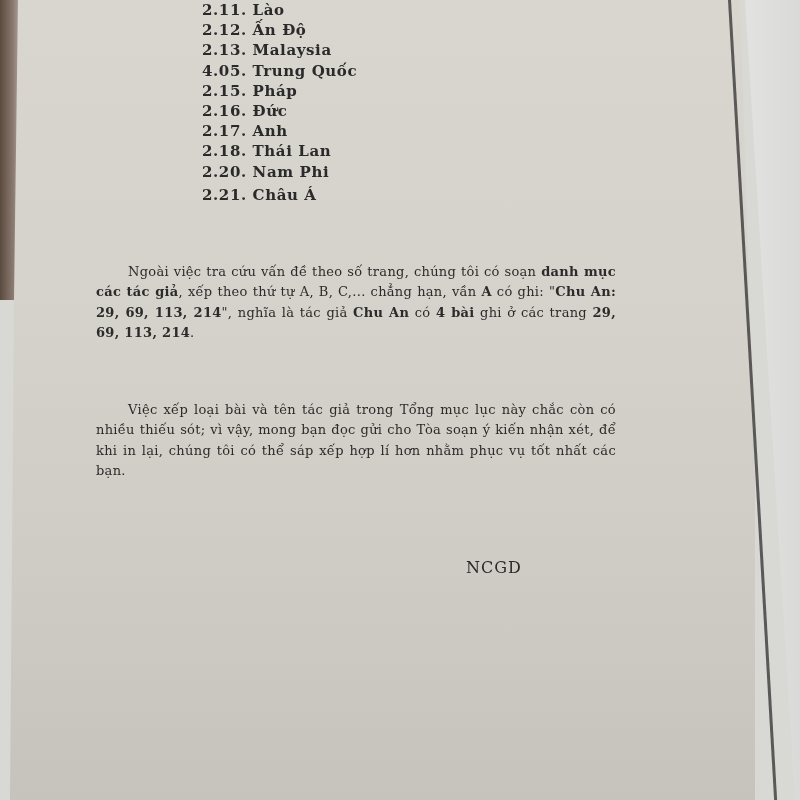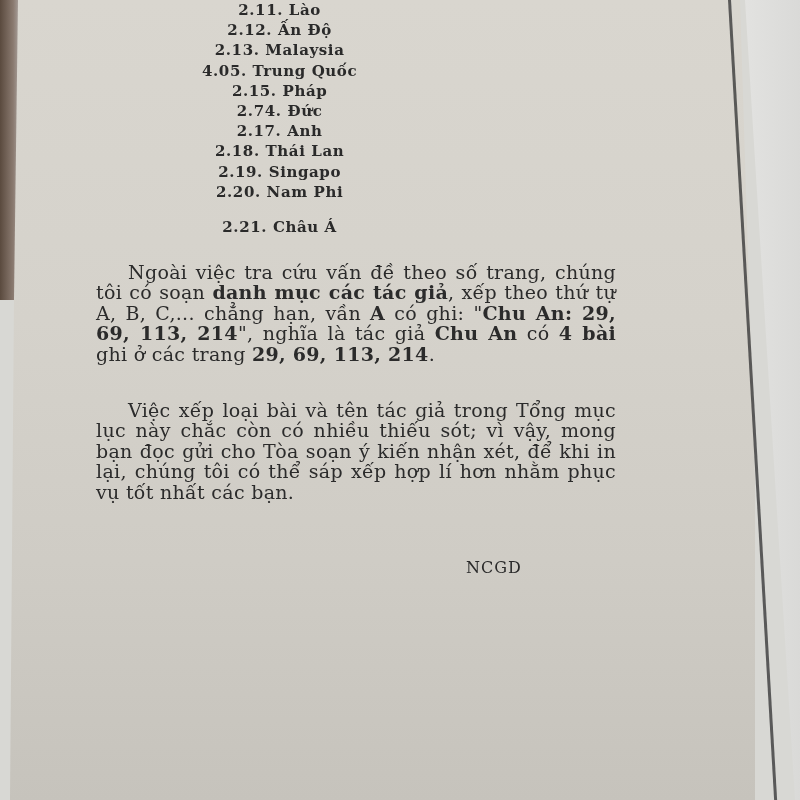--- a/index.html
+++ b/index.html
@@ -5,47 +5,46 @@
   html,body{margin:0;padding:0;}
   body{width:800px;height:800px;overflow:hidden;position:relative;background:#d8d8d4;font-family:"DejaVu Serif","Liberation Serif",serif;}
   .bg-left{position:absolute;left:0;top:0;width:22px;height:300px;background:linear-gradient(90deg,#5a4a3e,#8a7a70 60%,#b8b4b2);}
   .page{position:absolute;left:10px;top:0;width:745px;height:800px;
     background:linear-gradient(180deg,#d9d6cf 0%,#d5d2cb 40%,#cfccc5 70%,#c6c3bc 100%);
     clip-path:polygon(8px 0,730px 0,755px 800px,0 800px,4px 300px);}
   .page-right{position:absolute;left:720px;top:0;width:90px;height:800px;background:linear-gradient(90deg,#e6e6e4,#d8d8d6);
     clip-path:polygon(25px 0,90px 0,90px 800px,75px 800px);}
   .crease{position:absolute;left:728px;top:0;width:3px;height:820px;background:#3a3a3a;transform-origin:top left;transform:rotate(-3.3deg);opacity:.8;}
   .toc{position:absolute;left:202px;top:0;font-size:15px;font-weight:bold;color:#2a2a2a;line-height:20.2px;letter-spacing:.6px;}
-  .toc-item{white-space:nowrap;text-align:center;}
-  .para{position:absolute;left:96px;width:520px;font-size:19px;color:#2b2b2b;line-height:20.4px;letter-spacing:.3px;text-align:justify;}
+  .toc-item{white-space:nowrap;}
+  .para{position:absolute;left:96px;width:520px;font-size:13px;color:#2b2b2b;line-height:20.4px;letter-spacing:.3px;text-align:justify;}
   .para .indent{display:inline-block;width:32px;}
   .para b{font-weight:bold;}
   .p1{top:262px;}
   .p2{top:372px;margin-top:28px;}
   .sig{position:absolute;left:466px;top:558px;font-size:16px;font-weight:normal;color:#2a2a2a;letter-spacing:1px;}
 </style>
 </head>
 <body>
 
 <div class="bg-left"></div>
 <div class="page-right"></div>
 <div class="page"></div>
 <div class="crease"></div>
 
 <div class="toc">
   <div class="toc-item"><span>2.11.</span> <span>Lào</span></div>
   <div class="toc-item"><span>2.12.</span> <span>Ấn Độ</span></div>
   <div class="toc-item"><span>2.13.</span> <span>Malaysia</span></div>
   <div class="toc-item"><span>4.05.</span> <span>Trung Quốc</span></div>
   <div class="toc-item"><span>2.15.</span> <span>Pháp</span></div>
-  <div class="toc-item"><span>2.74.</span> <span>Đức</span></div>
+  <div class="toc-item"><span>2.16.</span> <span>Đức</span></div>
   <div class="toc-item"><span>2.17.</span> <span>Anh</span></div>
   <div class="toc-item"><span>2.18.</span> <span>Thái Lan</span></div>
-  <div class="toc-item"><span>2.19.</span> <span>Singapo</span></div>
   <div class="toc-item"><span>2.20.</span> <span>Nam Phi</span></div>
-  <div class="toc-item" style="margin-top:15px"><span>2.21.</span> <span>Châu Á</span></div>
+  <div class="toc-item" style="margin-top:3px"><span>2.21.</span> <span>Châu Á</span></div>
 </div>
 
 <div class="para p1"><span class="indent"></span><span>Ngoài việc tra cứu vấn đề theo số trang, chúng tôi có soạn </span><b>danh mục các tác giả</b><span>, xếp theo thứ tự A, B, C,... chẳng hạn, vần </span><b>A</b><span> có ghi: "</span><b>Chu An: 29, 69, 113, 214</b><span>", nghĩa là tác giả </span><b>Chu An</b><span> có </span><b>4 bài</b><span> ghi ở các trang </span><b>29, 69, 113, 214</b><span>.</span></div>
 
 <div class="para p2"><span class="indent"></span><span>Việc xếp loại bài và tên tác giả trong Tổng mục lục này chắc còn có nhiều thiếu sót; vì vậy, mong bạn đọc gửi cho Tòa soạn ý kiến nhận xét, để khi in lại, chúng tôi có thể sáp xếp hợp lí hơn nhằm phục vụ tốt nhất các bạn.</span></div>
 
 <div class="sig">NCGD</div>
 
 </body></html>

